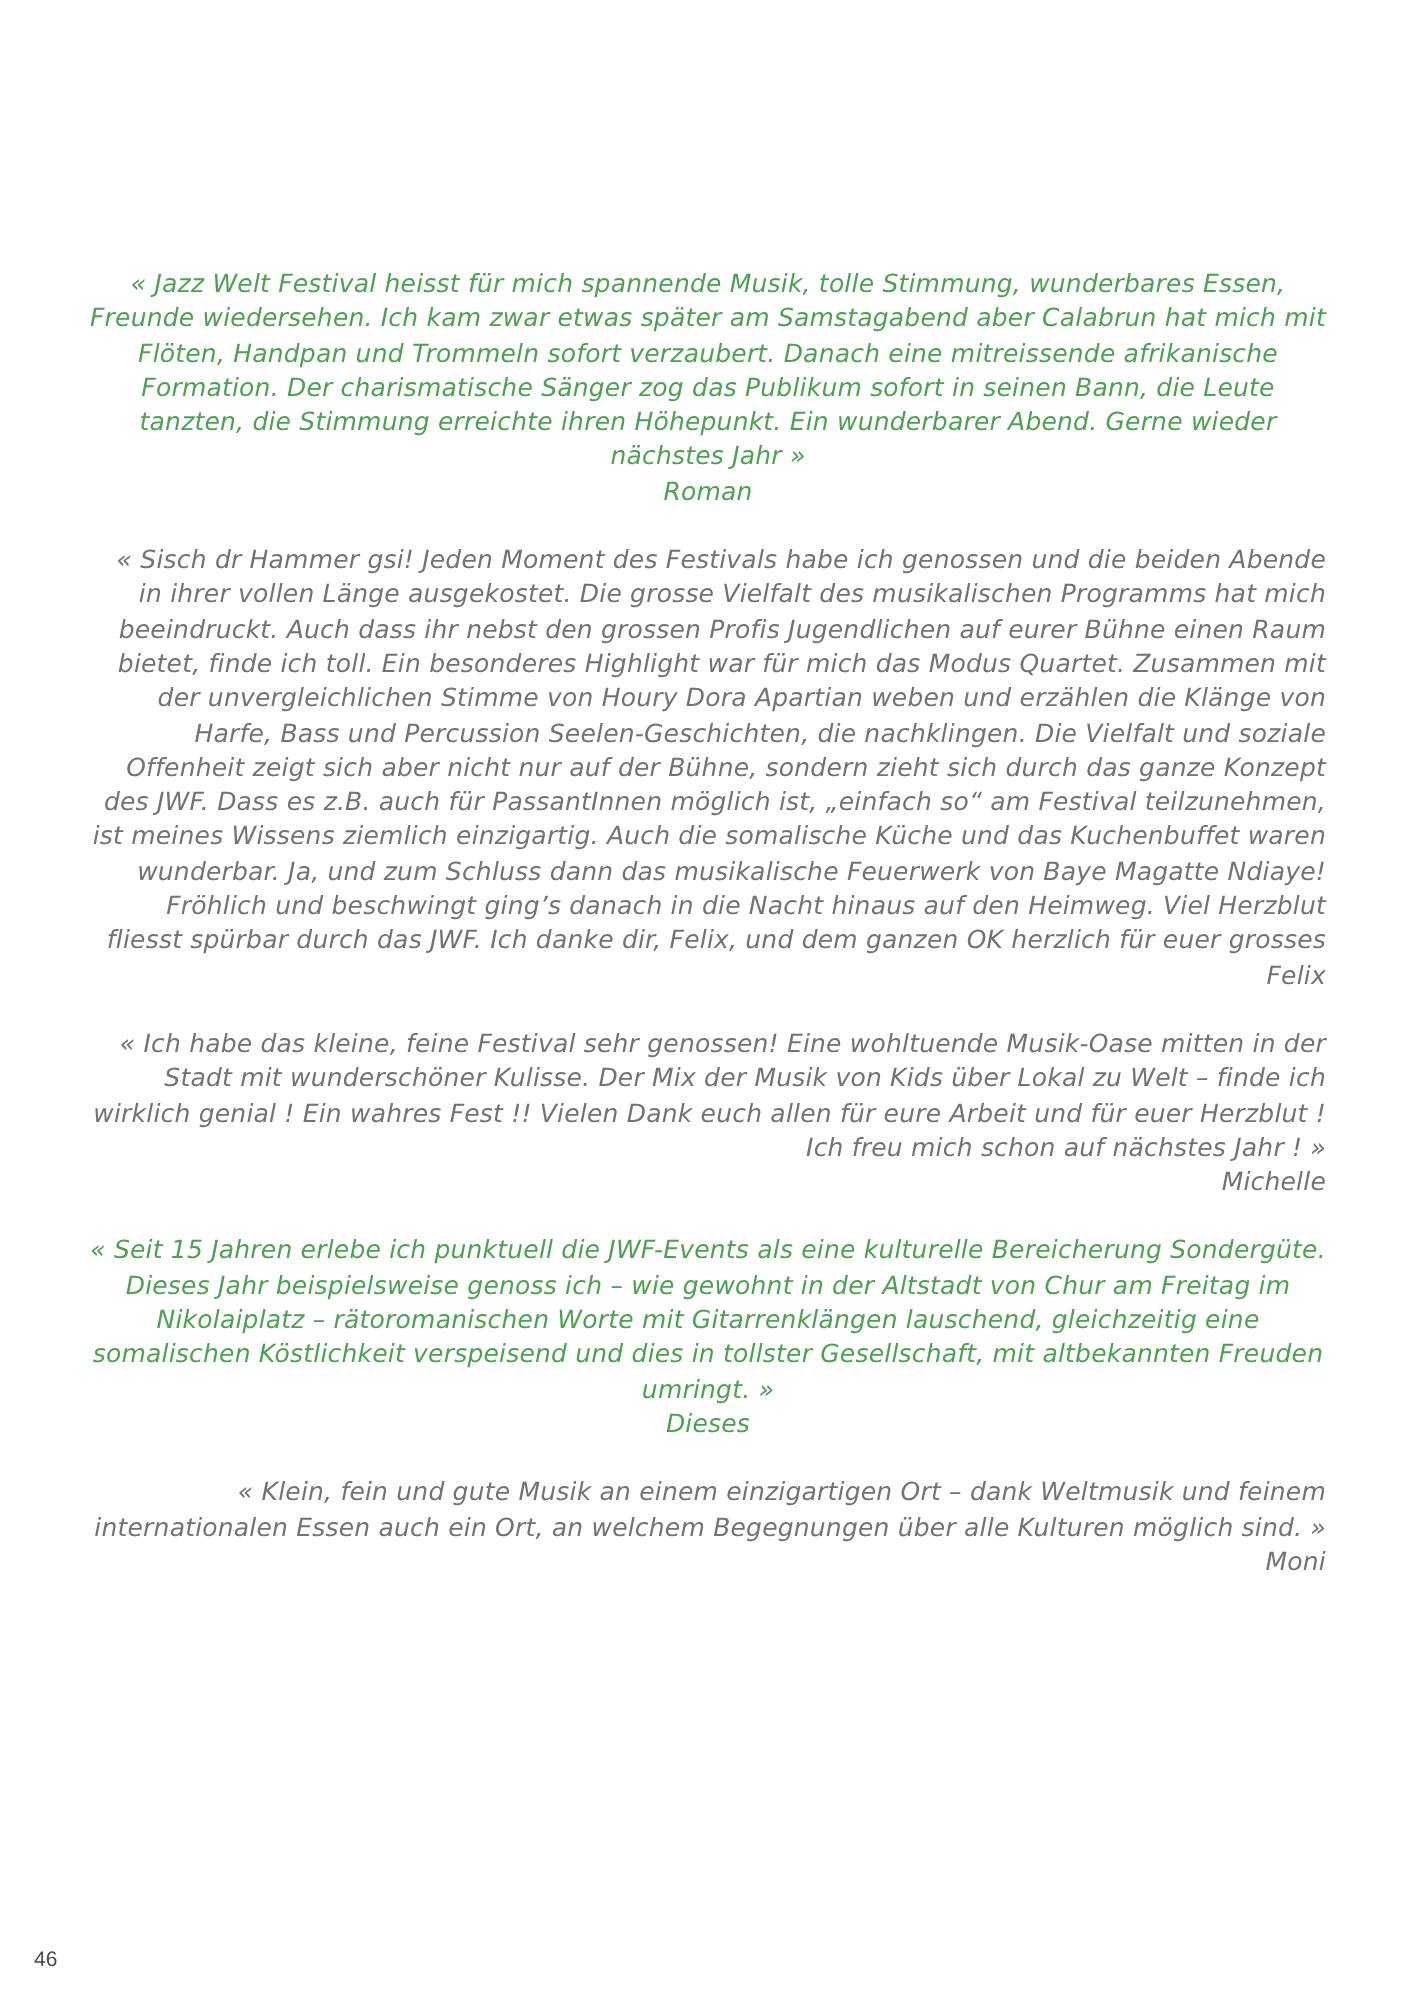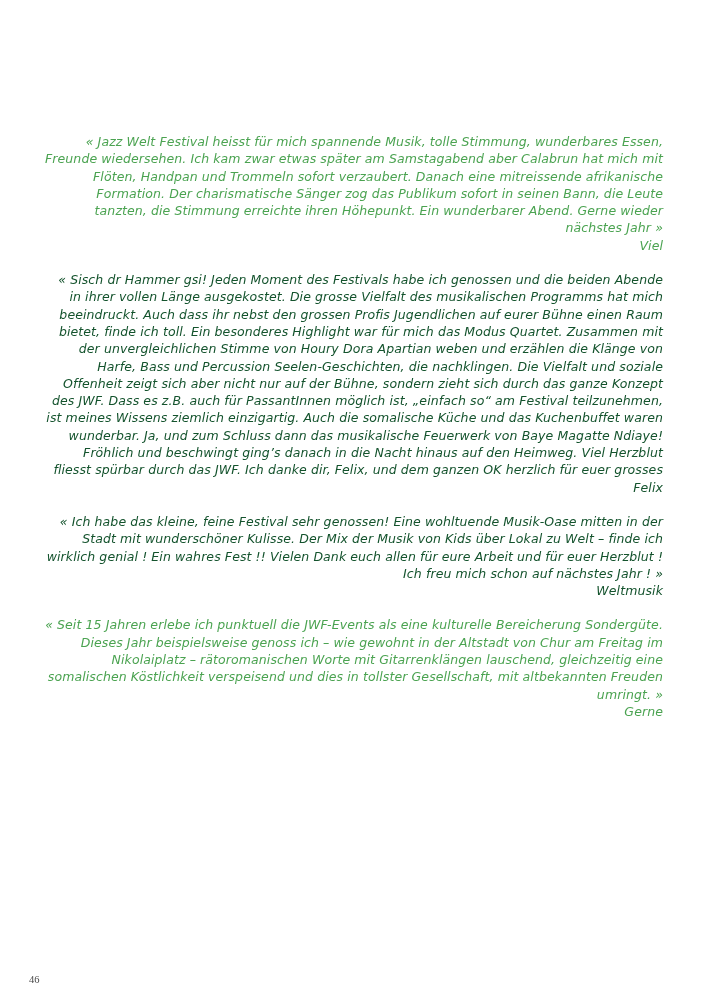--- a/index.html
+++ b/index.html
@@ -19,24 +19,24 @@
     width:618px;
   }
   .testimonial {
     font-family:"DejaVu Sans", sans-serif;
     font-style:italic;
     font-size:12.5px;
     line-height:17.3px;
     letter-spacing:0.1px;
     margin-bottom:17px;
   }
-  .align-left  { text-align:right; }
+  .align-left  { text-align:center; }
   .align-right { text-align:right; }
   .color-green { color:#4BA351; }
-  .color-teal  { color:#14532d; }
+  .color-teal  { color:#737373; }
   .quote, .signature { margin:0; }
   .tail { margin-top:3px; }
   .emoji {
     display:inline-block;
     width:13px; height:13px;
     border-radius:50%;
     background:#FFC83D;
     position:relative;
     vertical-align:-2px;
     margin:0 1px;
@@ -53,52 +53,56 @@
   .emoji::after {
     content:"";
     position:absolute;
     left:3px; bottom:2px;
     width:7px; height:3px;
     border-radius:0 0 7px 7px;
     border-bottom:1px solid #8a5b1a;
   }
   .pagenum {
     position:absolute;
-    left:29px;
+    left:17px;
     top:974px;
-    font-family:Liberation Serif, serif;
+    font-family:Liberation Sans, sans-serif;
     font-style:normal;
     font-size:10.5px;
     color:#4A4A4A;
   }
 </style>
 </head>
 <body>
 
 <div class="page">
   <div class="content">
 
     <article class="testimonial color-green align-left">
       <p class="quote">« Jazz Welt Festival heisst für mich spannende Musik, tolle Stimmung, wunderbares Essen, Freunde wiedersehen. Ich kam zwar etwas später am Samstagabend aber Calabrun hat mich mit Flöten, Handpan und Trommeln sofort verzaubert. Danach eine mitreissende afrikanische Formation. Der charismatische Sänger zog das Publikum sofort in seinen Bann, die Leute tanzten, die Stimmung erreichte ihren Höhepunkt. Ein wunderbarer Abend. Gerne wieder nächstes Jahr »</p>
-      <p class="signature">Viel</p>
+      <p class="signature">Roman</p>
     </article>
 
     <article class="testimonial color-teal align-right">
       <p class="quote">« Sisch dr Hammer gsi! Jeden Moment des Festivals habe ich genossen und die beiden Abende in ihrer vollen Länge ausgekostet. Die grosse Vielfalt des musikalischen Programms hat mich beeindruckt. Auch dass ihr nebst den grossen Profis Jugendlichen auf eurer Bühne einen Raum bietet, finde ich toll. Ein besonderes Highlight war für mich das Modus Quartet. Zusammen mit der unvergleichlichen Stimme von Houry Dora Apartian weben und erzählen die Klänge von Harfe, Bass und Percussion Seelen-Geschichten, die nachklingen. Die Vielfalt und soziale Offenheit zeigt sich aber nicht nur auf der Bühne, sondern zieht sich durch das ganze Konzept des JWF. Dass es z.B. auch für PassantInnen möglich ist, „einfach so“ am Festival teilzunehmen, ist meines Wissens ziemlich einzigartig. Auch die somalische Küche und das Kuchenbuffet waren wunderbar. Ja, und zum Schluss dann das musikalische Feuerwerk von Baye Magatte Ndiaye! Fröhlich und beschwingt ging’s danach in die Nacht hinaus auf den Heimweg. Viel Herzblut fliesst spürbar durch das JWF. Ich danke dir, Felix, und dem ganzen OK herzlich für euer grosses</p>
       <p class="signature">Felix</p>
     </article>
 
 
     <article class="testimonial color-teal align-right">
       <p class="quote">« Ich habe das kleine, feine Festival sehr genossen! Eine wohltuende Musik-Oase mitten in der Stadt mit wunderschöner Kulisse. Der Mix der Musik von Kids über Lokal zu Welt – finde ich wirklich genial ! Ein wahres Fest !! Vielen Dank euch allen für eure Arbeit und für euer Herzblut ! Ich freu mich schon auf nächstes Jahr ! »</p>
-      <p class="signature">Weltmusik</p>
+      <p class="signature">Michelle</p>
     </article>
 
     <article class="testimonial color-green align-left">
       <p class="quote">« Seit 15 Jahren erlebe ich punktuell die JWF-Events als eine kulturelle Bereicherung Sondergüte. Dieses Jahr beispielsweise genoss ich – wie gewohnt in der Altstadt von Chur am Freitag im Nikolaiplatz – rätoromanischen Worte mit Gitarrenklängen lauschend, gleichzeitig eine somalischen Köstlichkeit verspeisend und dies in tollster Gesellschaft, mit altbekannten Freuden umringt. »</p>
-      <p class="signature">Gerne</p>
+      <p class="signature">Dieses</p>
     </article>
 
+    <article class="testimonial color-teal align-right">
+      <p class="quote">« Klein, fein und gute Musik an einem einzigartigen Ort – dank Weltmusik und feinem internationalen Essen auch ein Ort, an welchem Begegnungen über alle Kulturen möglich sind. »</p>
+      <p class="signature">Moni</p>
+    </article>
 
   </div>
 
   <div class="pagenum">46</div>
 </div>
 
 </body></html>

